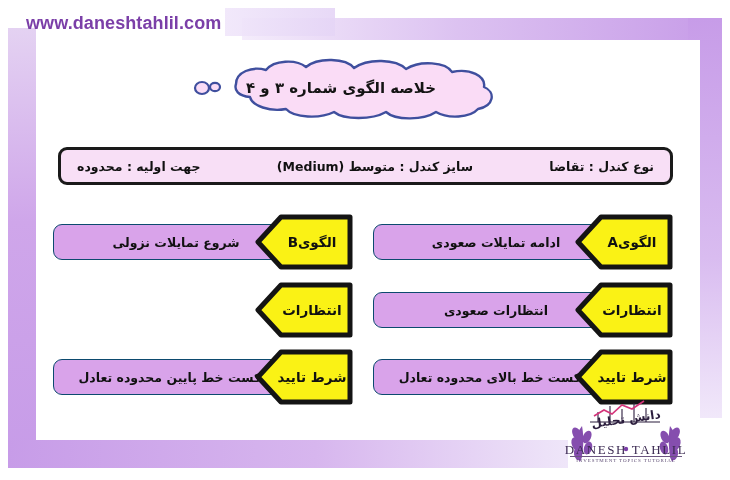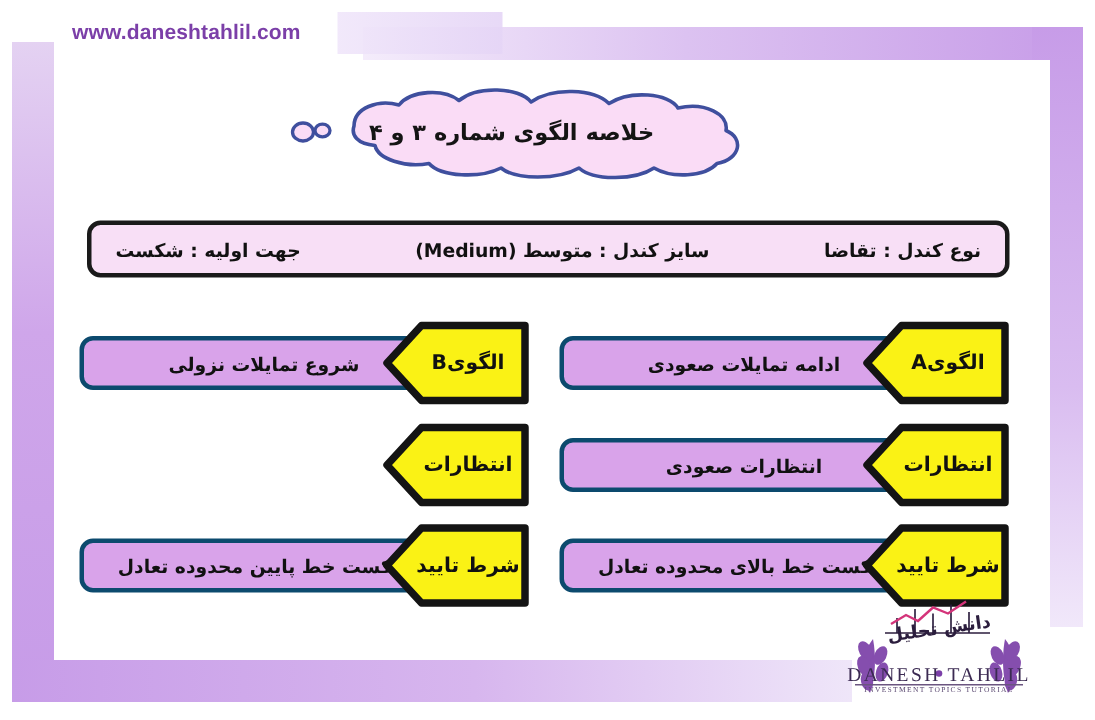--- a/index.html
+++ b/index.html
@@ -75,27 +75,26 @@
     height: 400px;
     background: #ffffff;
   }
 
   
   .site-url {
     position: absolute;
     left: 26px;
     top: 13px;
     font-family: "Liberation Sans", sans-serif;
-    font-size: 14px;
+    font-size: 18px;
     font-weight: bold;
     color: #7b3fa8;
     letter-spacing: .1px;
     white-space: nowrap;
     direction: ltr;
-    margin-left: 22px;
   }
 
   
   .cloud-wrap {
     position: absolute;
     left: 178px;
     top: 54px;
     width: 352px;
     height: 68px;
   }
@@ -154,21 +153,21 @@
   .row.r3 { top: 349px; }
 
   .bar {
     position: absolute;
     right: 72px;
     top: 10px;
     width: 228px;
     height: 36px;
     box-sizing: border-box;
     background: #d9a3ea;
-    border: 3px solid #0c4a6e;
+    border: 1px solid #0c4a6e;
     border-radius: 9px;
     display: flex;
     align-items: center;
     justify-content: center;
     padding-left: 26px;
     padding-right: 8px;
   }
   .bar-text {
     font-size: 12.5px;
     font-weight: bold;
@@ -296,21 +295,21 @@
                C142 65 116 64 108 55
                C92 58 74 52 72 43
                C60 42 56 36 58 30 Z" fill="#fadcf6" stroke="#3f4f9e" stroke-width="2.4" stroke-linejoin="round"></path>
     </svg>
     <div class="cloud-title">خلاصه الگوی شماره ۳ و ۴</div>
   </div>
 
   <div class="info-bar">
     <div class="info-cell">نوع کندل : تقاضا</div>
     <div class="info-cell">سایز کندل : متوسط (Medium)</div>
-    <div class="info-cell">جهت اولیه : شکست</div>
+    <div class="info-cell">جهت اولیه : محدوده</div>
   </div>
 
   <div class="row right r1">
     <div class="bar">
       <span class="bar-text">ادامه تمایلات صعودی</span>
     </div>
     <div class="arrow">
       <svg width="98" height="56" viewBox="0 0 98 56" xmlns="http://www.w3.org/2000/svg" aria-hidden="true">
         <path d="M26 3 H95 V53 H26 L3 28 Z" fill="#faf215" stroke="#141414" stroke-width="5" stroke-linejoin="round"></path>
       </svg>

